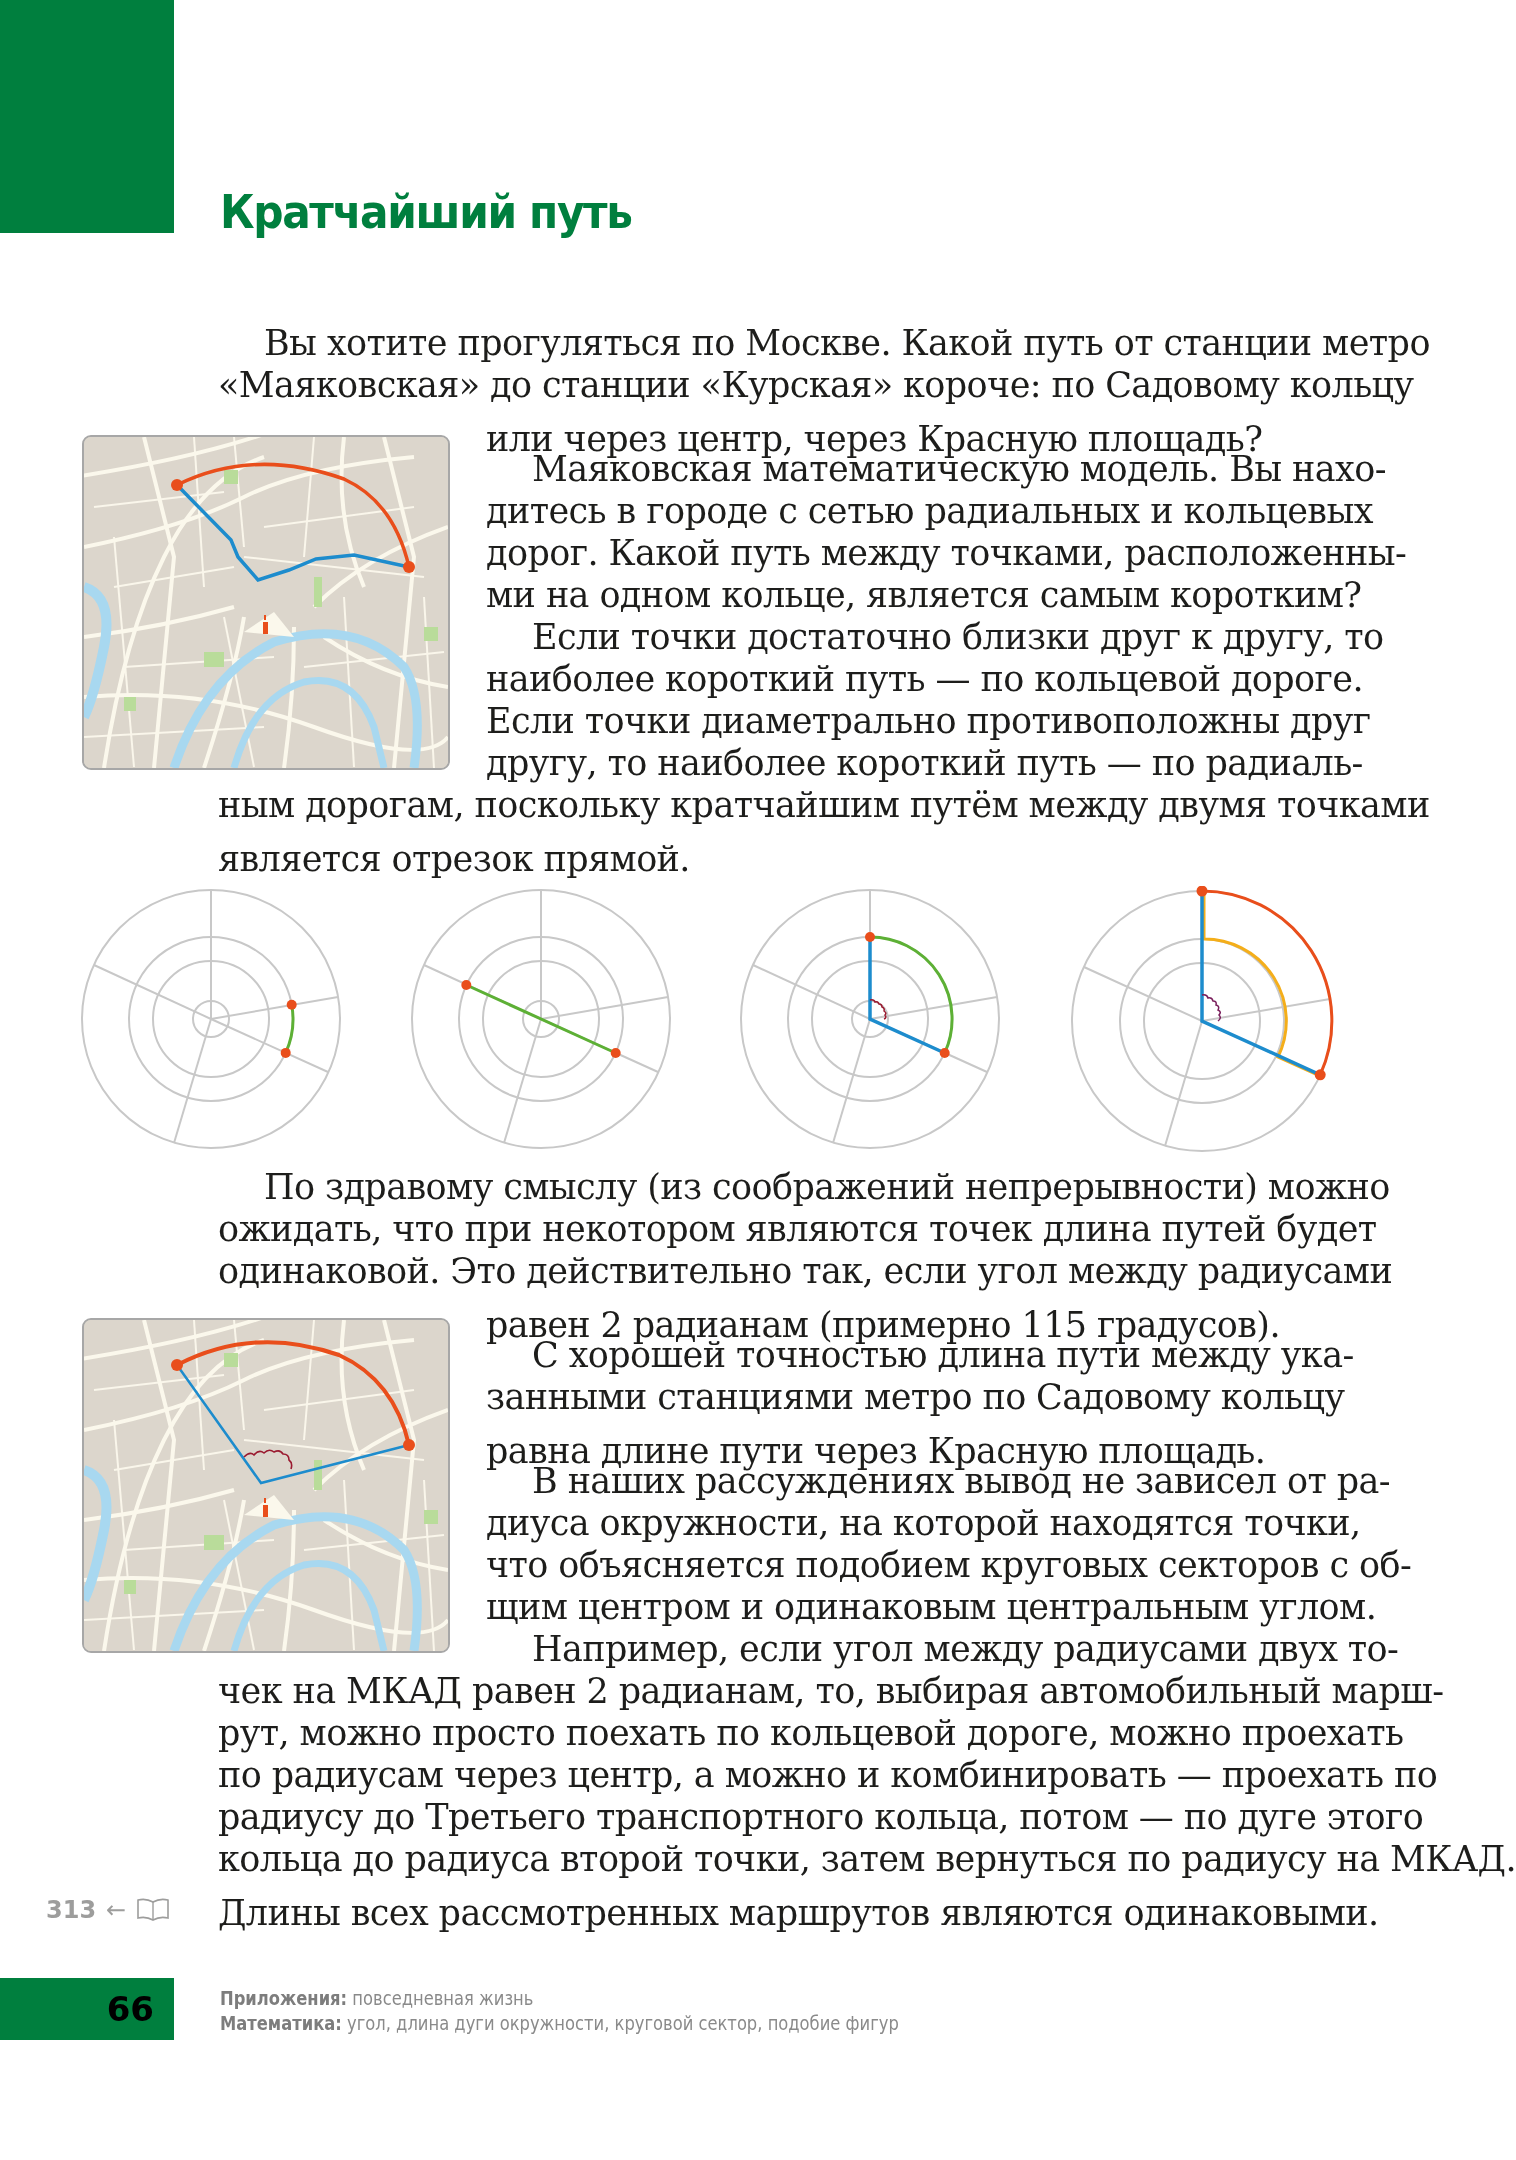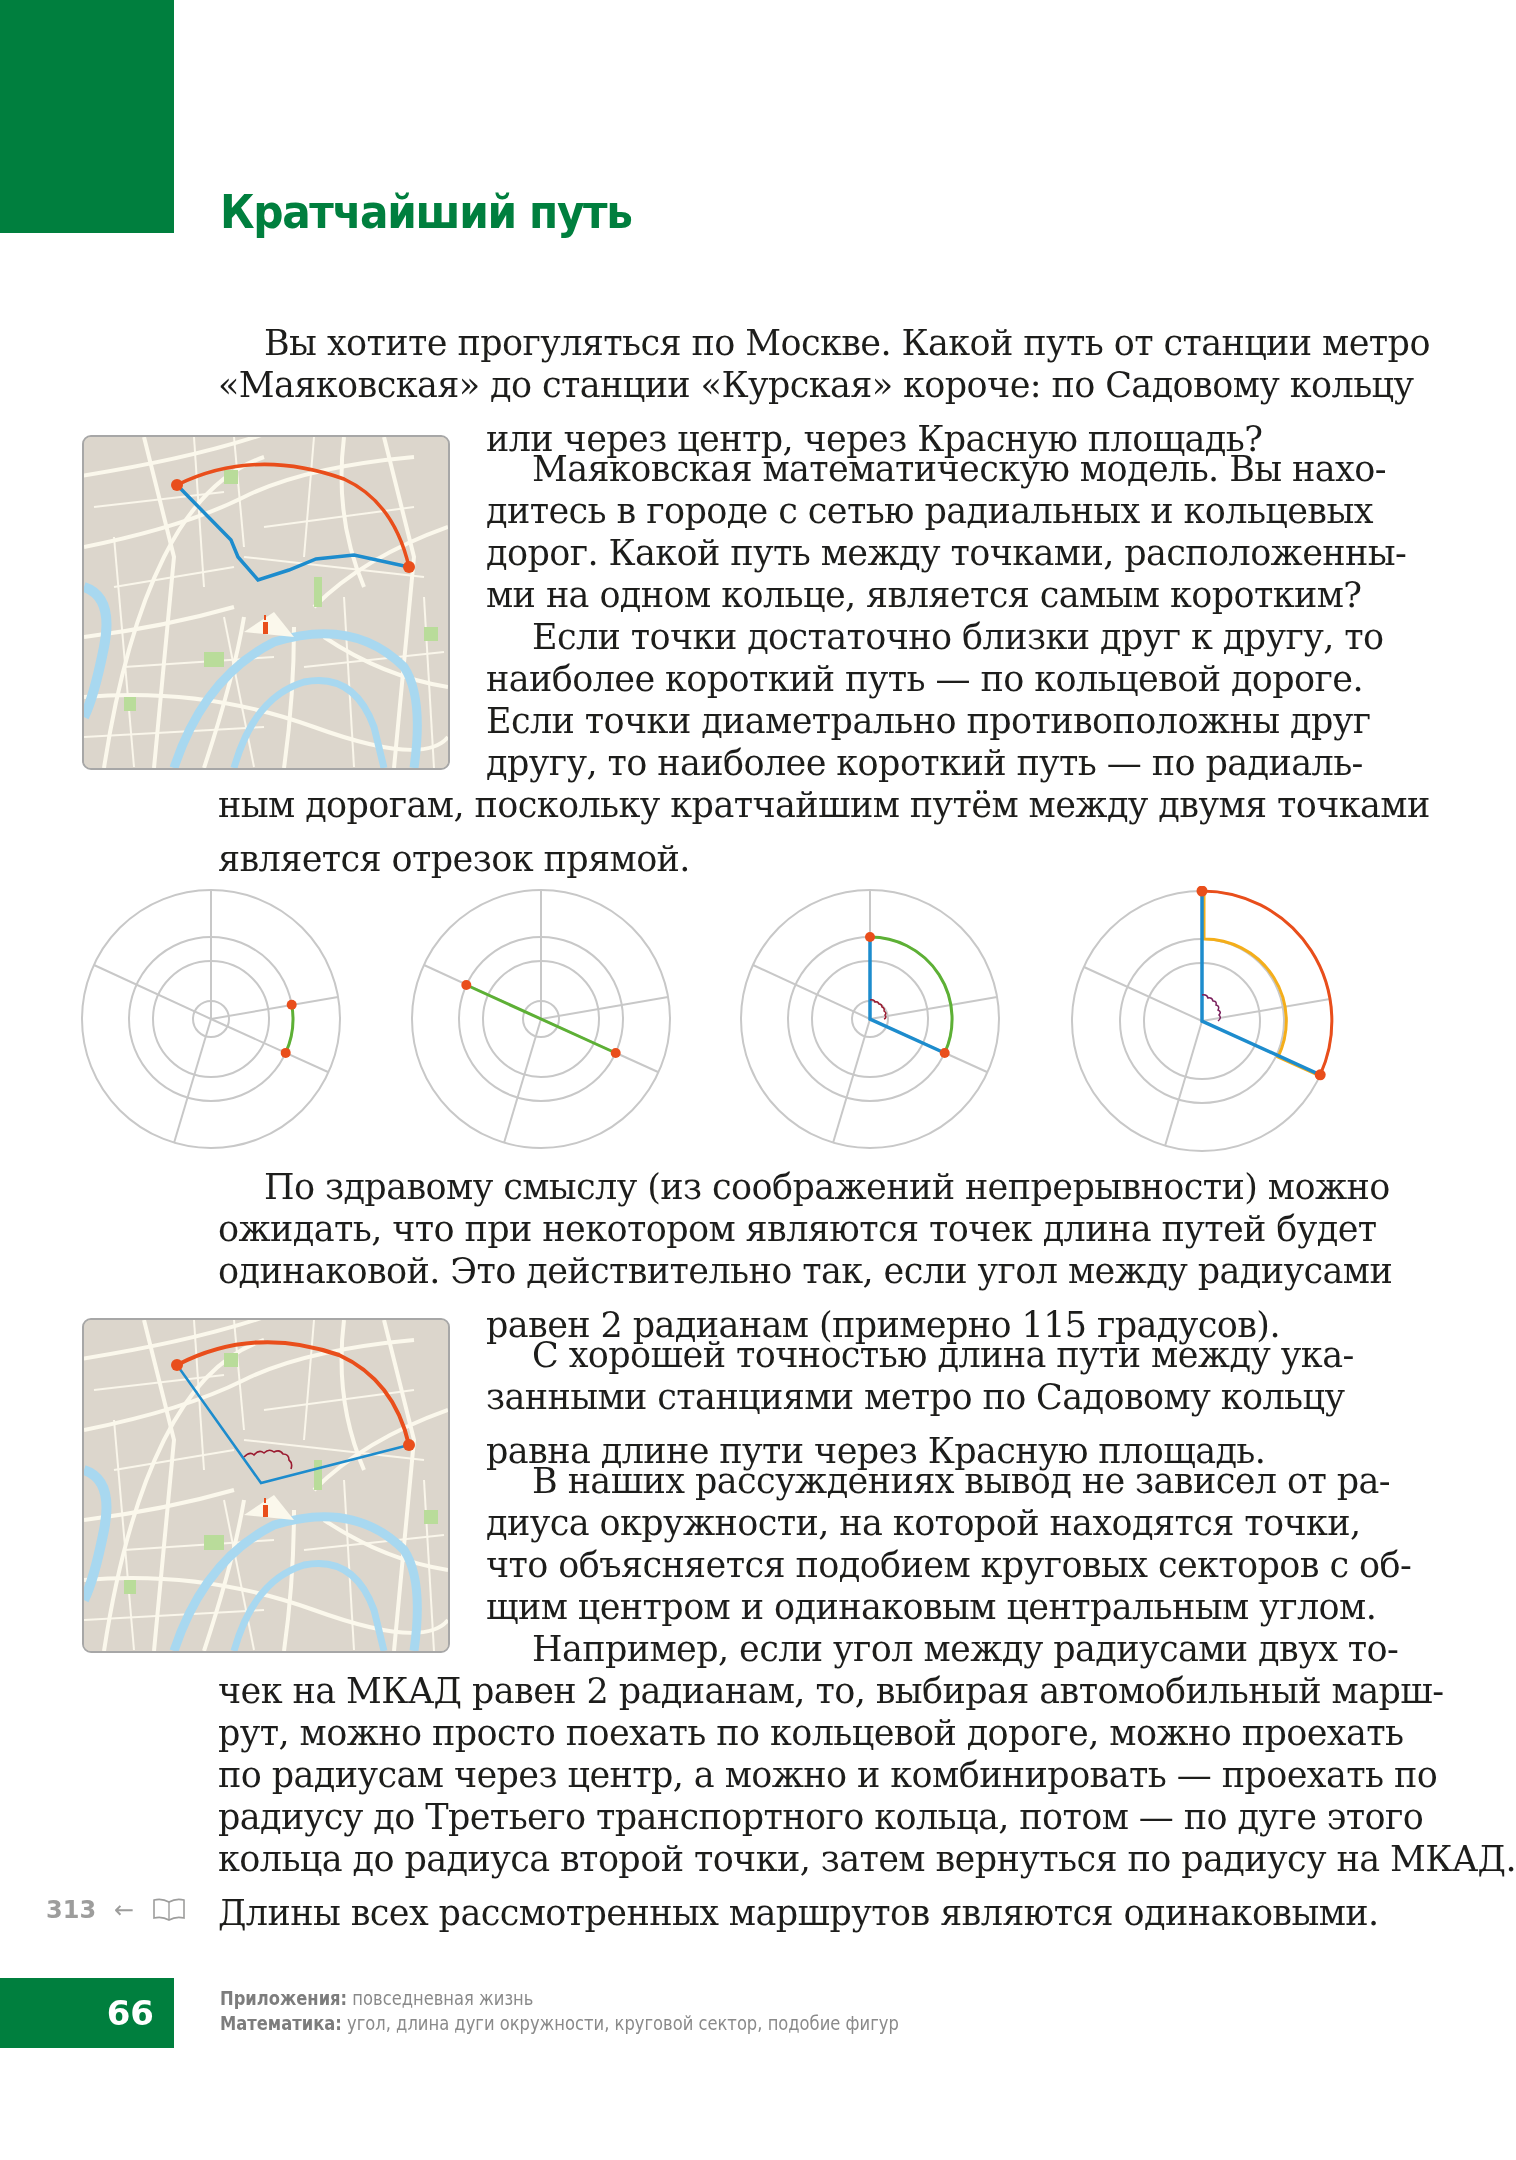--- a/index.html
+++ b/index.html
@@ -29,27 +29,27 @@
   .text-line.last { text-align-last: left; margin-top: 12px; }
   .map {
     position: absolute; left: 82px; width: 368px; height: 335px;
     border: 2px solid #a7a7a7; border-radius: 9px; overflow: hidden;
     background: #dcd6cc; box-sizing: border-box;
   }
   .map svg { display: block; }
   .diagram { position: absolute; top: 886px; }
   .ref {
     position: absolute; left: 46px; top: 1896px;
-    display: flex; align-items: center; gap: 18px;
+    display: flex; align-items: center; gap: 10px;
     color: #9d9d9c; font-family: "DejaVu Sans", "Liberation Sans", sans-serif;
     font-weight: bold; font-size: 24px;
   }
   .footer-block {
-    position: absolute; left: 0; top: 1978px; width: 174px; height: 70px;
-    background: #007f3e; color: #ffffff;
+    position: absolute; left: 0; top: 1978px; width: 174px; height: 62px;
+    background: #007f3e; color: #000000;
     font-family: "DejaVu Sans", "Liberation Sans", sans-serif;
     font-weight: bold; font-size: 34px;
     display: flex; align-items: center; justify-content: flex-end;
     padding-right: 20px; box-sizing: border-box;
   }
   .footer-meta {
     position: absolute; left: 220px; top: 1986px;
     font-family: "DejaVu Sans", "Liberation Sans", sans-serif;
     font-size: 19px; color: #8a8a8a; line-height: 25px;
     transform: scaleX(0.86); transform-origin: left top; white-space: nowrap;

